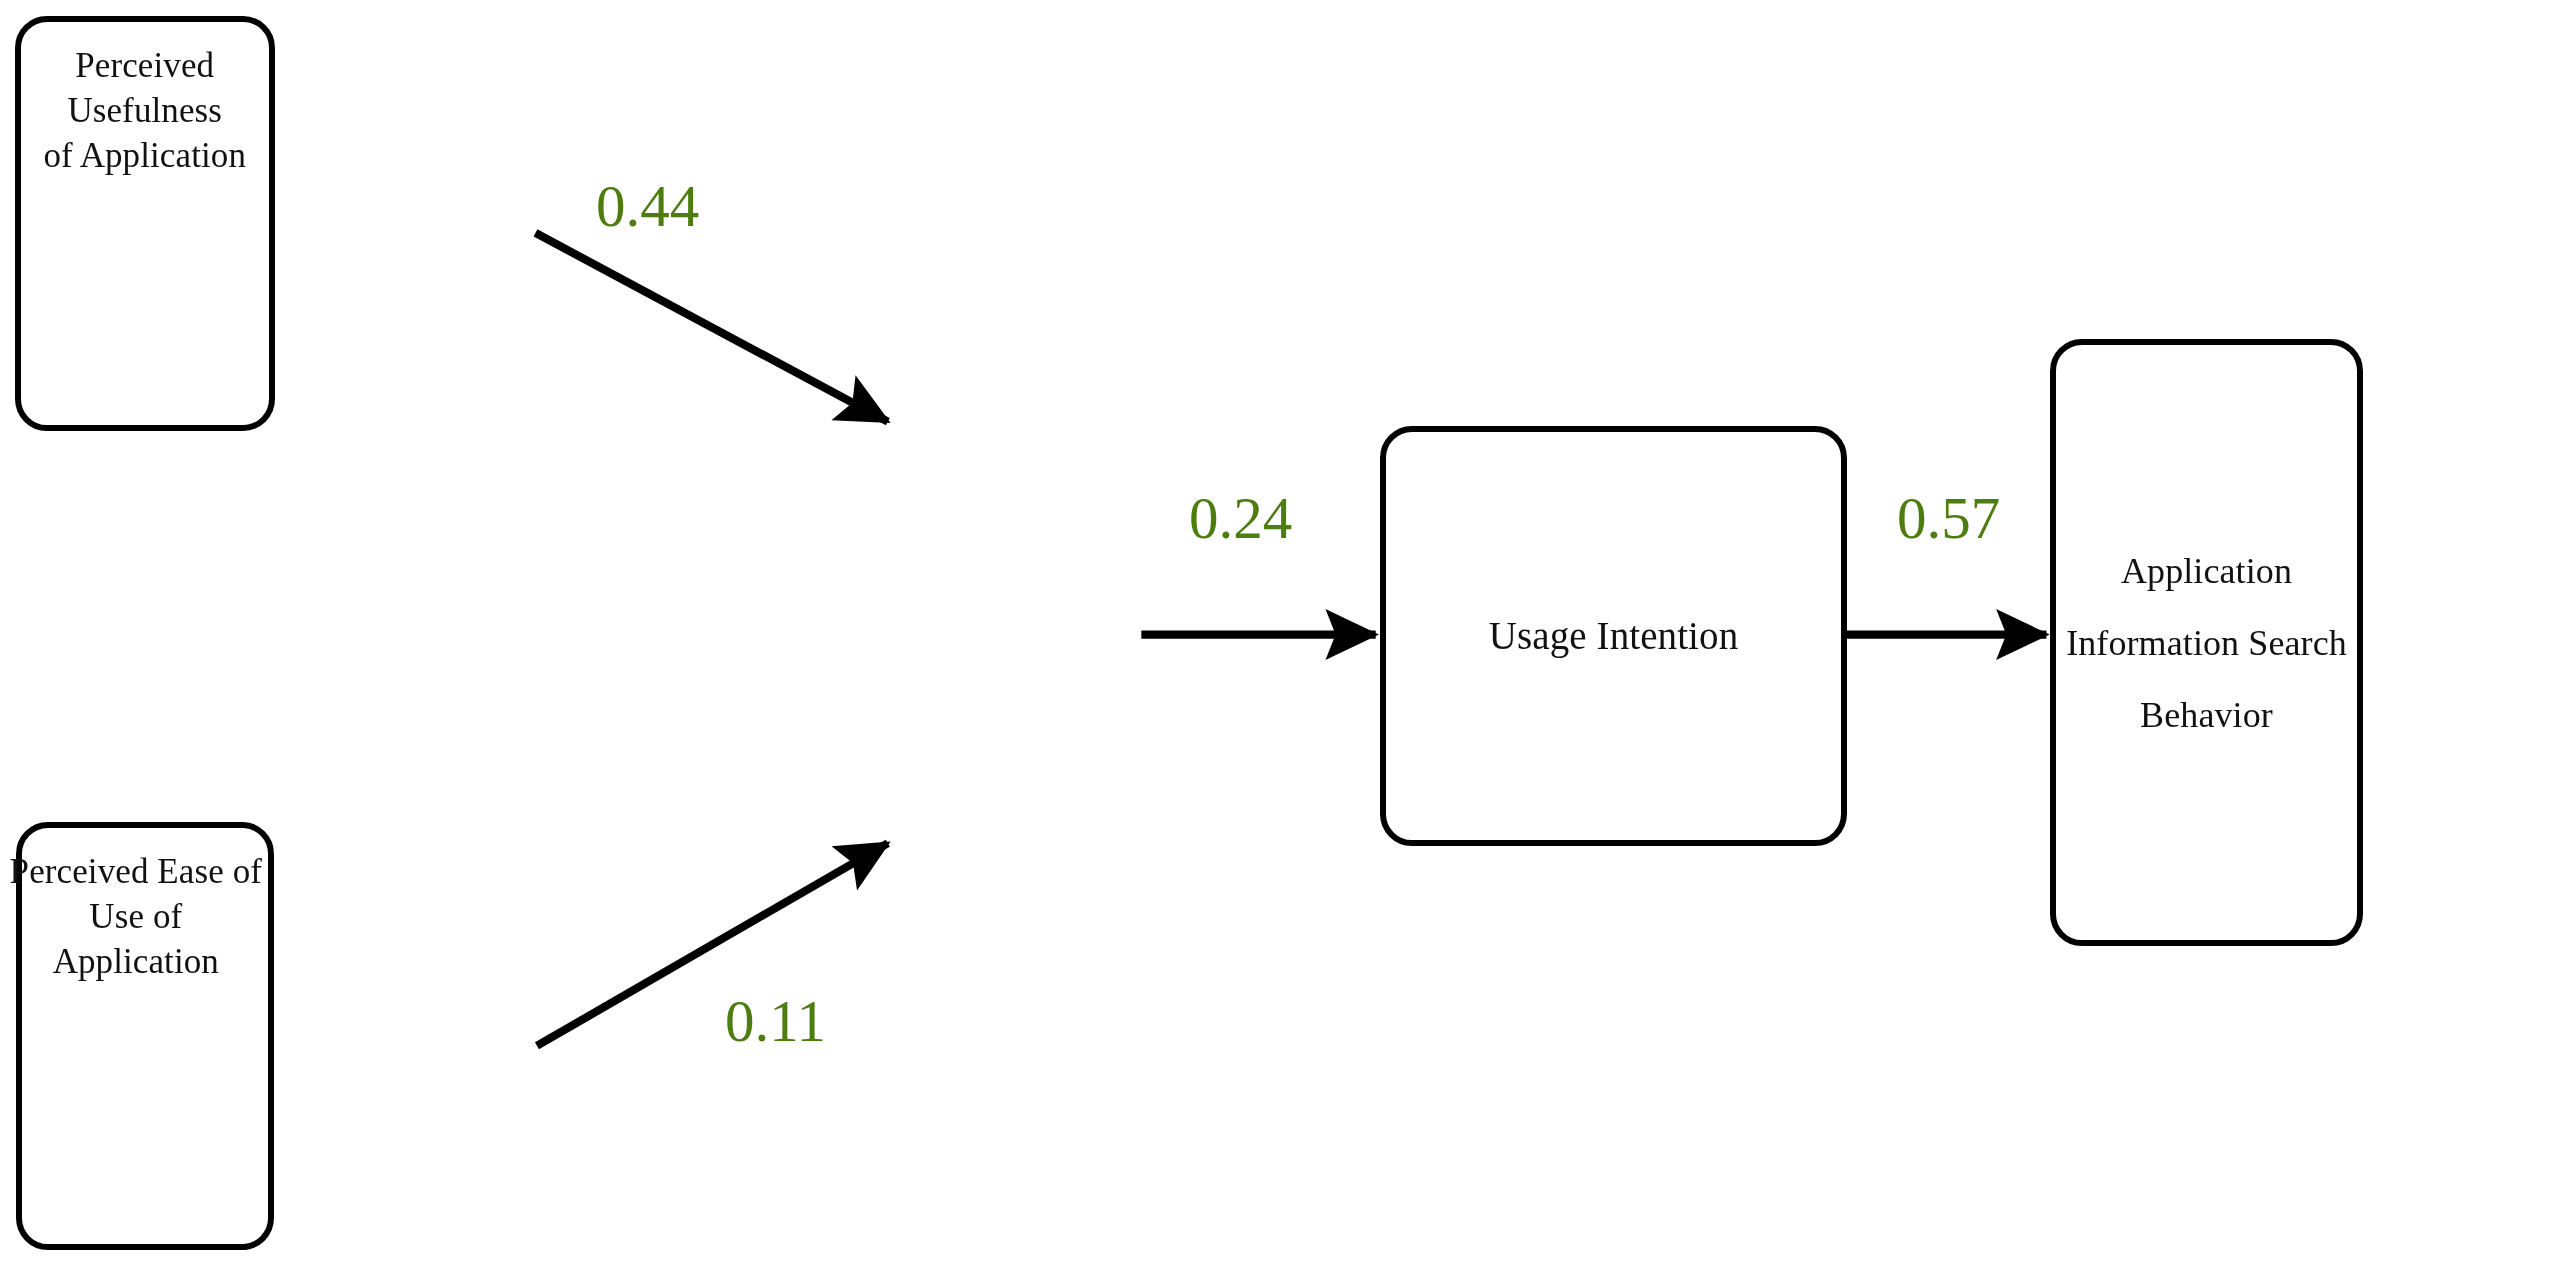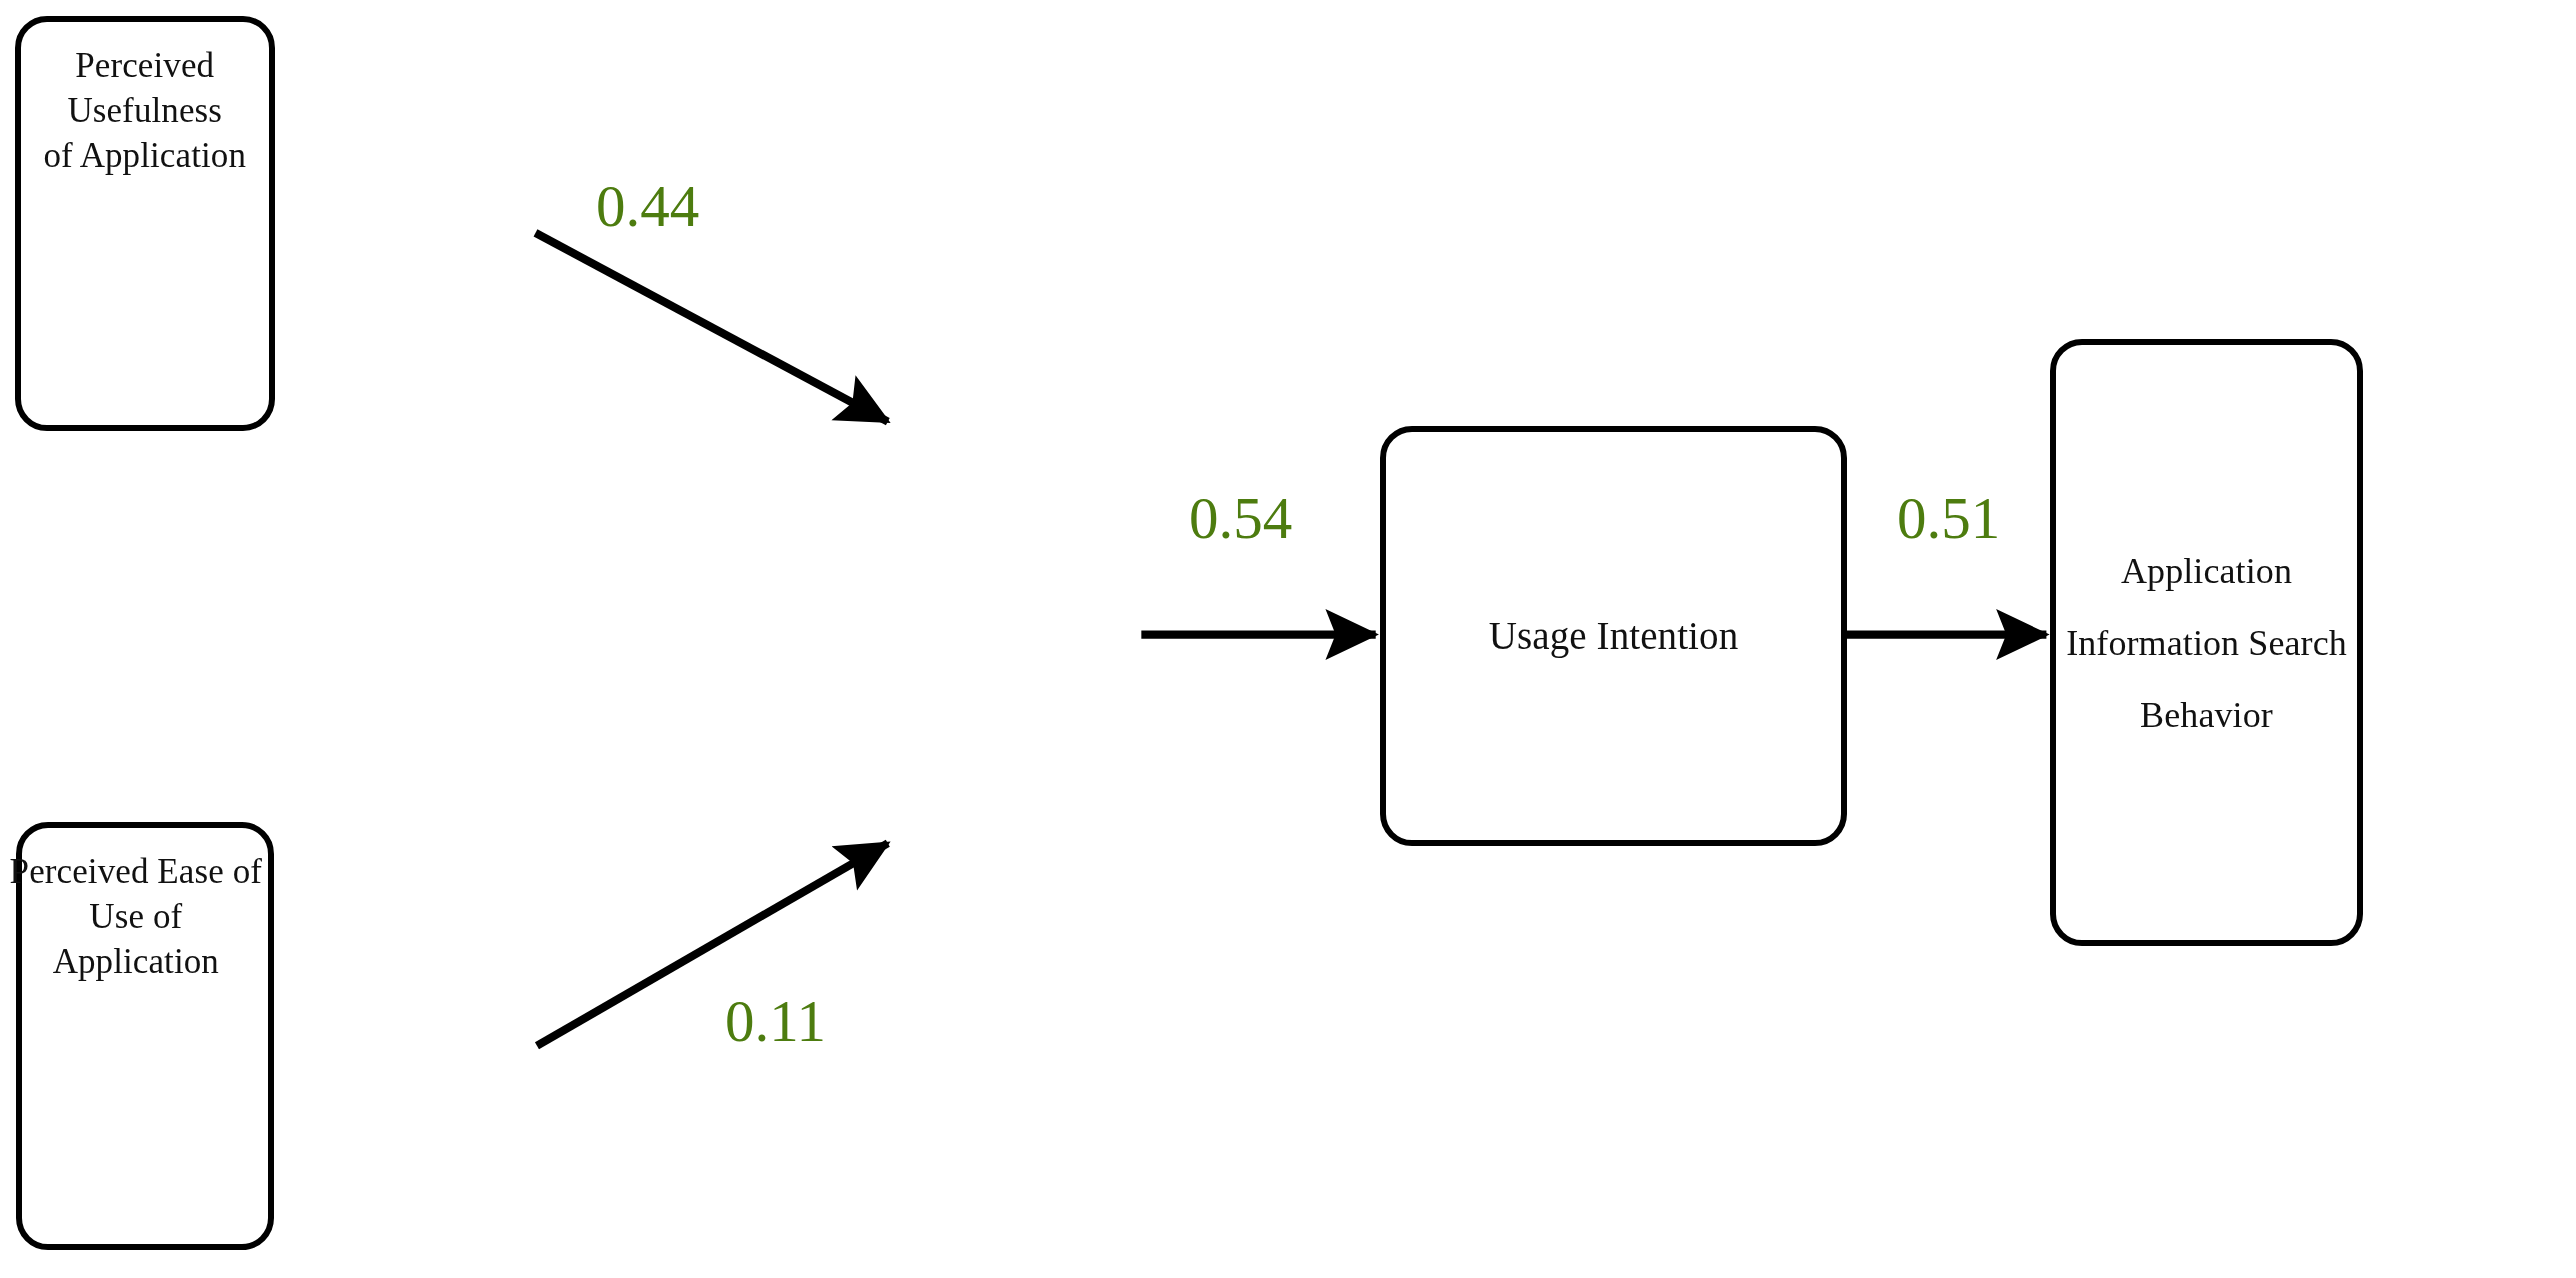--- a/index.html
+++ b/index.html
@@ -123,18 +123,18 @@
   <div class="node align-center" id="node-app-info-search">
     <div class="label">Application
 Information Search
 Behavior</div>
   </div>
 
   <div class="edge-label" id="edge-label-pu-ua">0.44</div>
 
   <div class="edge-label" id="edge-label-peou-ua">0.11</div>
 
-  <div class="edge-label" id="edge-label-ua-ui">0.54</div>
+  <div class="edge-label" id="edge-label-ua-ui">0.24</div>
 
-  <div class="edge-label" id="edge-label-ui-aisb">0.51</div>
+  <div class="edge-label" id="edge-label-ui-aisb">0.57</div>
 
 </div>
 
 
 </body></html>

